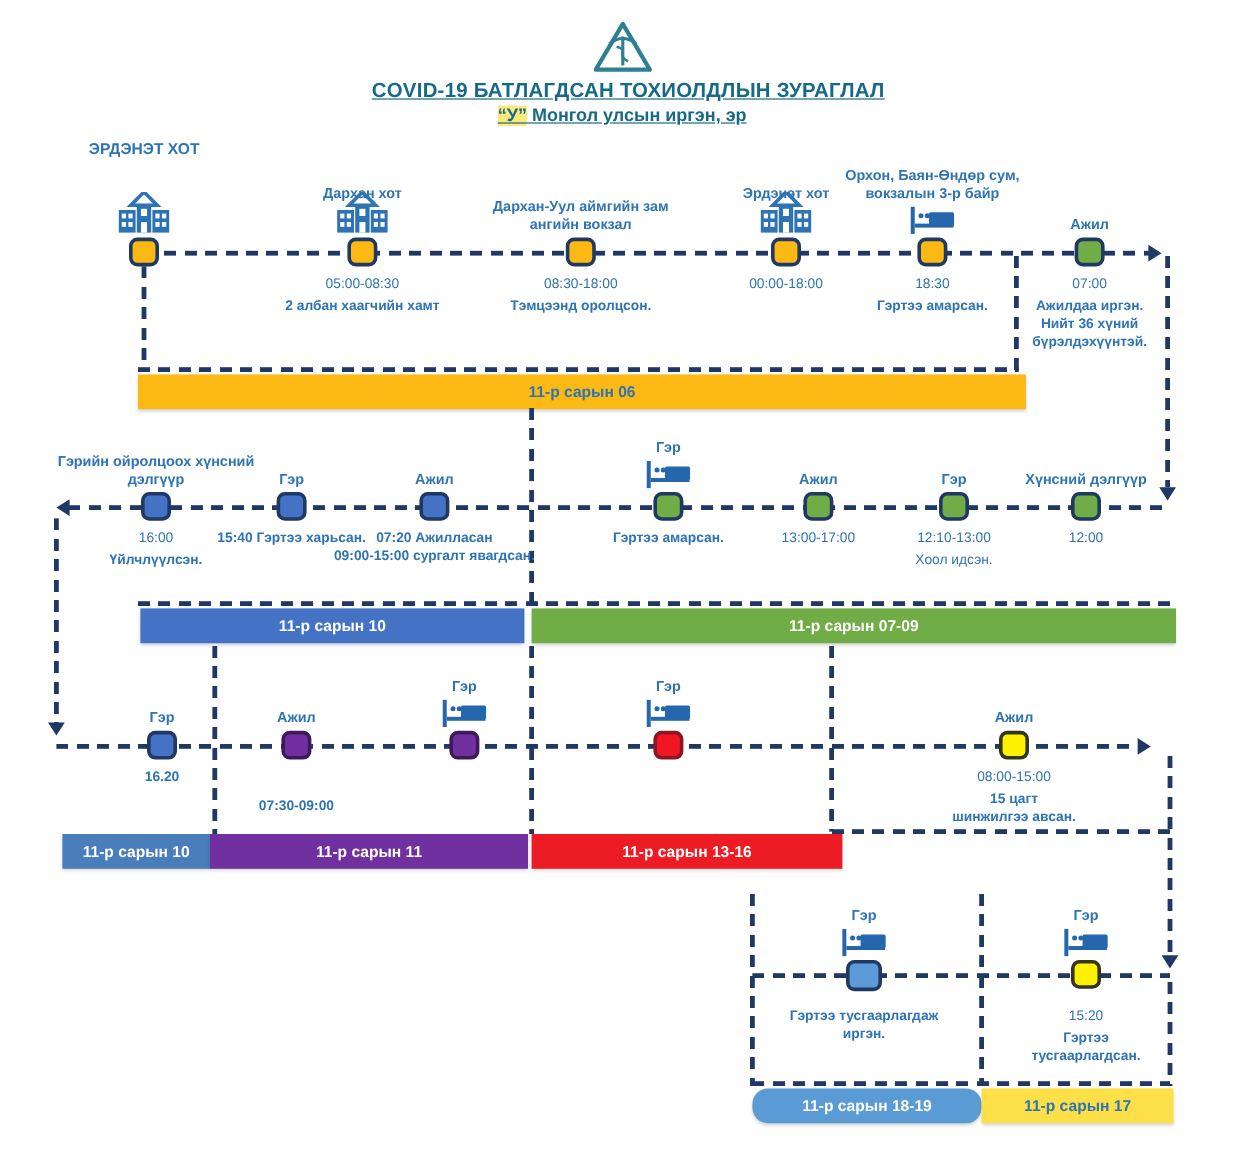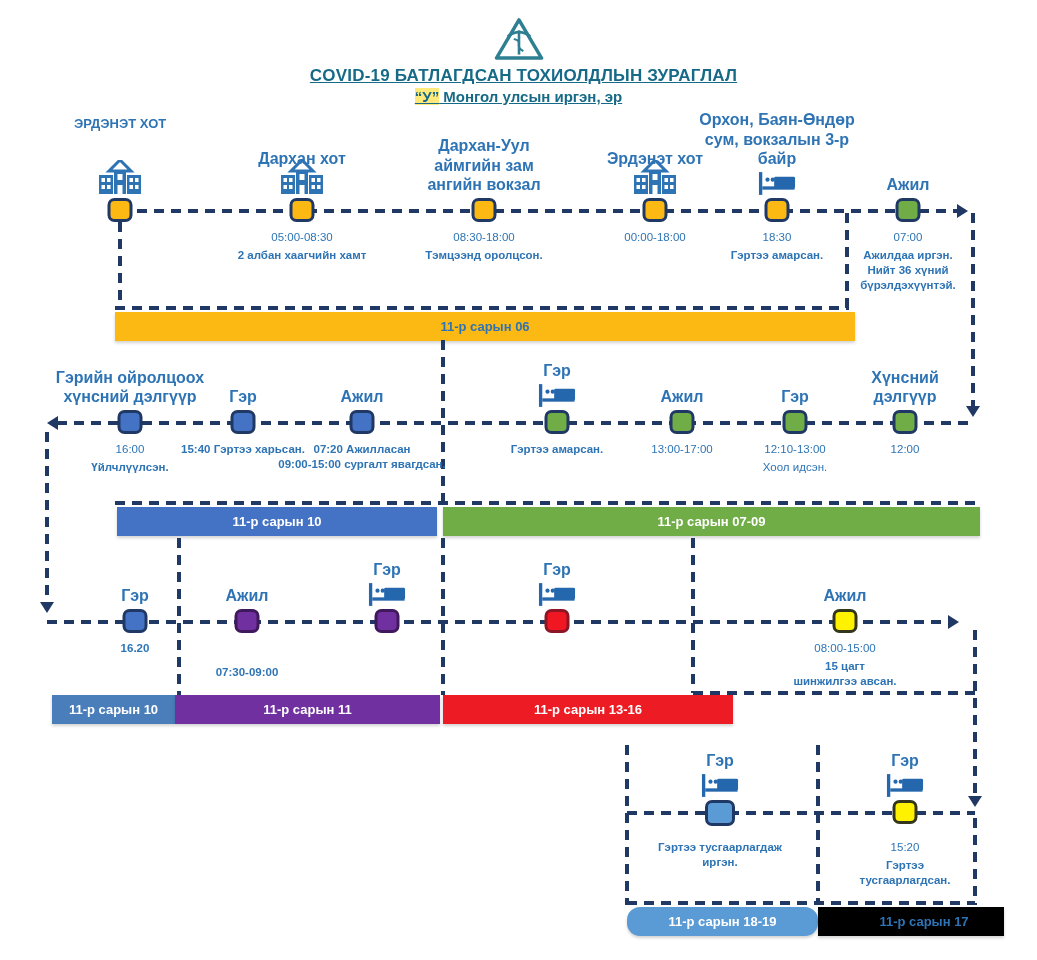--- a/index.html
+++ b/index.html
@@ -19,21 +19,21 @@
   .vline{position:absolute;width:4px;
          background:repeating-linear-gradient(to bottom,#203864 0 10px,transparent 10px 17px);}
   .arr{position:absolute;width:0;height:0;}
   .arr-r{border-top:7px solid transparent;border-bottom:7px solid transparent;border-left:11px solid #203864;}
   .arr-l{border-top:7px solid transparent;border-bottom:7px solid transparent;border-right:11px solid #203864;}
   .arr-d{border-left:7px solid transparent;border-right:7px solid transparent;border-top:11px solid #203864;}
 
   
   .node{position:absolute;width:160px;height:190px;pointer-events:none;}
   .n-label{position:absolute;left:-18px;right:-18px;bottom:112px;text-align:center;
-           font-size:16px;line-height:1.2;font-weight:700;color:#2e74b5;}
+           font-size:12px;line-height:1.2;font-weight:700;color:#2e74b5;}
   .has-icon .n-label{bottom:138px;}
   .n-icon{position:absolute;left:50%;transform:translateX(-50%);}
   .icon-building{top:44px;}
   .icon-bed{top:56px;}
   .n-marker{position:absolute;left:50%;transform:translateX(-50%);top:82px;
             width:25px;height:24px;border-radius:7px;border:3px solid #203864;box-sizing:border-box;}
   .m-yellow{background:#fdb913;}
   .m-green{background:#70ad47;}
   .m-blue{background:#4472c4;}
   .m-purple{background:#7030a0;border-color:#40195c;}
@@ -49,21 +49,21 @@
   
   .bar{position:absolute;height:29px;display:flex;align-items:center;justify-content:center;
        font-size:13px;font-weight:700;color:#ffffff;box-shadow:0 2px 3px rgba(0,0,0,.18);}
   .bar-yellow{background:#fdb913;color:#2e74b5;}
   .bar-blue{background:#4472c4;}
   .bar-green{background:#70ad47;}
   .bar-blue2{background:#4a7ebb;}
   .bar-purple{background:#7030a0;}
   .bar-red{background:#ed1c24;}
   .bar-lblue{background:#5b9bd5;border-radius:13px;}
-  .bar-byellow{background:#000000;color:#2e74b5;padding-left:26px;}
+  .bar-byellow{background:#fde047;color:#2e74b5;}
 </style>
 </head>
 <body>
 
 <div id="canvas">
 
   <svg class="logo" width="52" height="46" viewBox="0 0 60 52">
     <path d="M30 4 L56 48 L4 48 Z" fill="none" stroke="#2f7f93" stroke-width="4" stroke-linejoin="round"></path>
     <line x1="30" y1="16" x2="30" y2="44" stroke="#2f7f93" stroke-width="3"></line>
     <path d="M17 23 Q30 13 43 23" fill="none" stroke="#2f7f93" stroke-width="3"></path>
@@ -327,21 +327,21 @@
       <div class="n-note2">шинжилгээ авсан.</div>
     </div>
   </div>
 
   <div class="bar bar-blue2" style="left:52px;top:695px;width:123px;">
     <span>11-р сарын 10</span>
   </div>
   <div class="bar bar-purple" style="left:175px;top:695px;width:265px;">
     <span>11-р сарын 11</span>
   </div>
-  <div class="bar bar-red" style="left:443px;top:695px;width:290px;text-align:center;">
+  <div class="bar bar-red" style="left:443px;top:695px;width:259px;text-align:center;">
     <span>11-р сарын 13-16</span>
   </div>
 
   <div class="vline" style="left:625px;top:745px;height:160px;"></div>
   <div class="vline" style="left:816px;top:745px;height:160px;"></div>
   <div class="vline" style="left:973px;top:818px;height:87px;"></div>
   <div class="hline" style="left:627px;top:811px;width:348px;"></div>
   <div class="hline" style="left:627px;top:901px;width:348px;"></div>
 
   <div class="node has-icon" style="left:640px;top:718px;">

